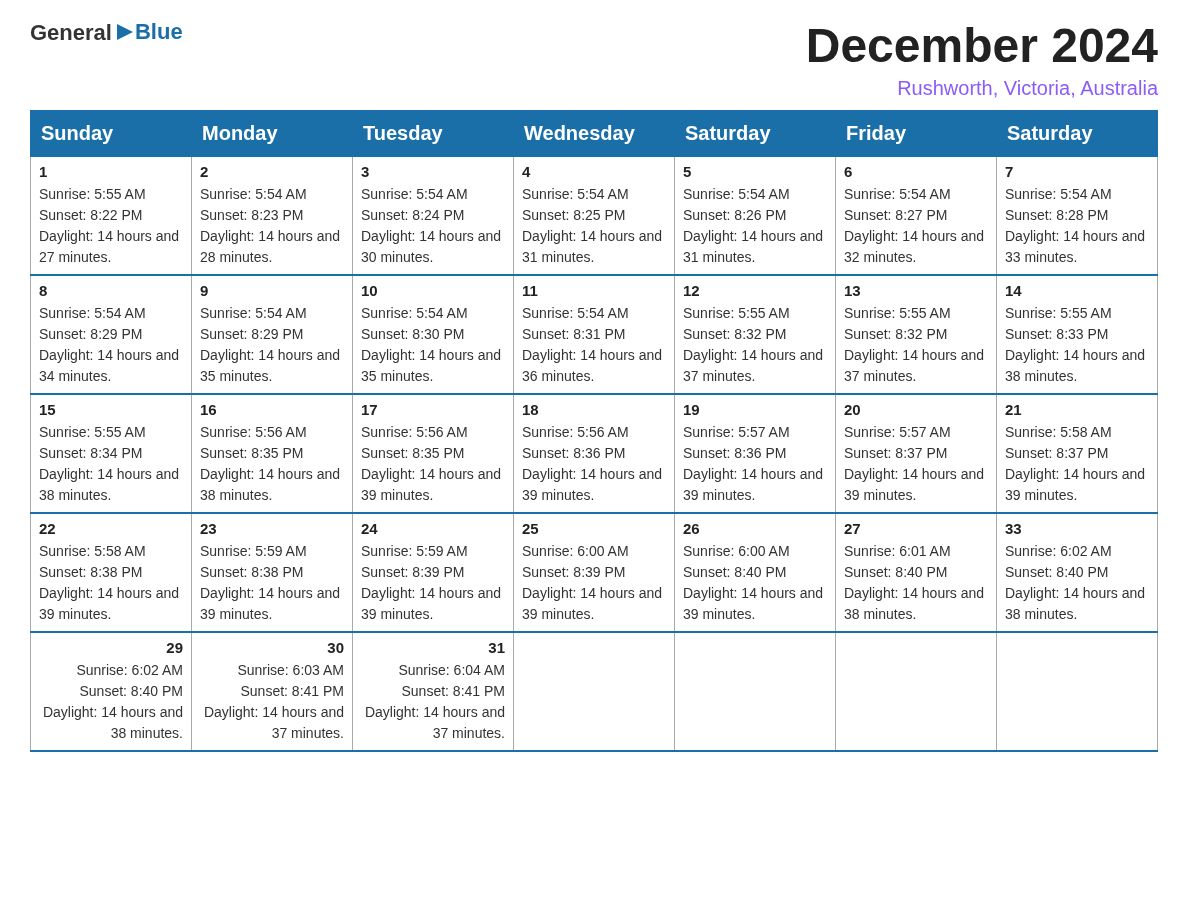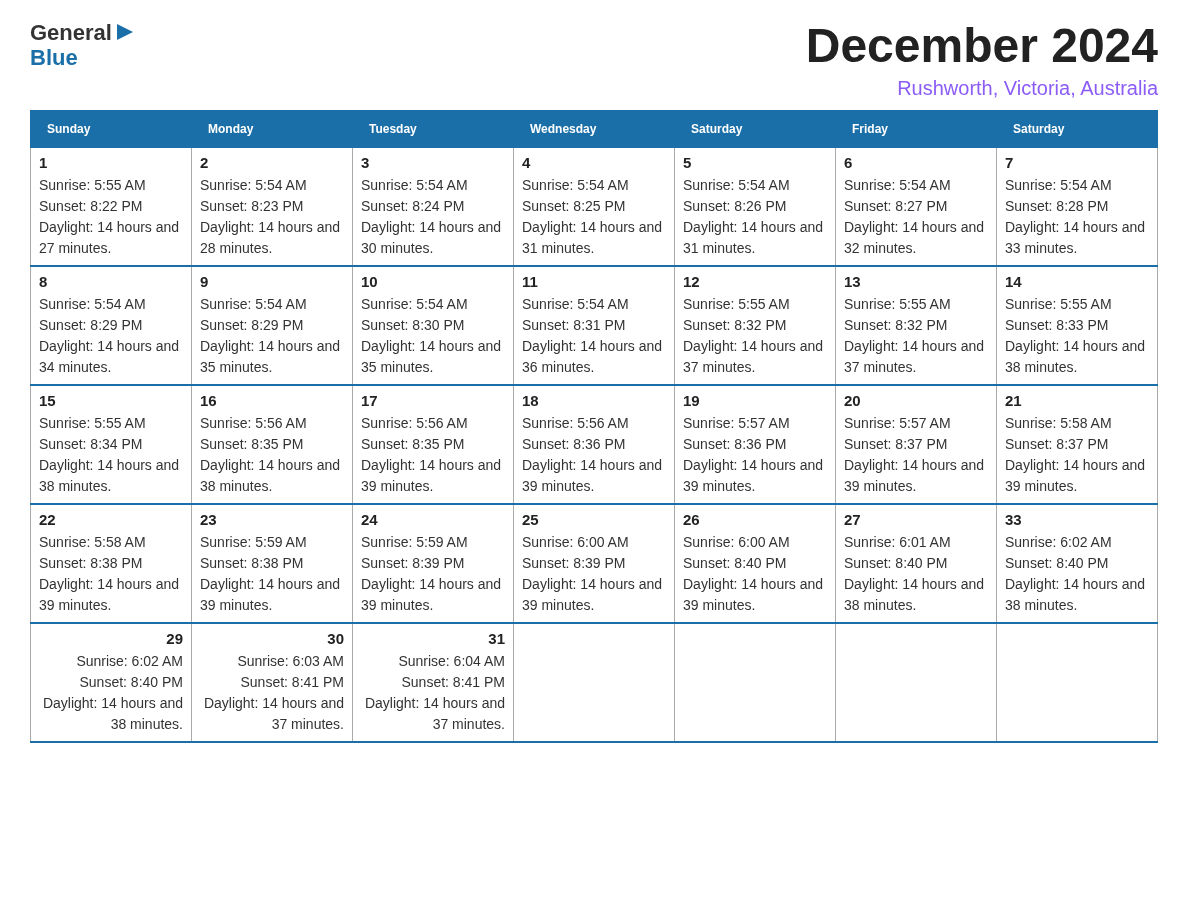--- a/index.html
+++ b/index.html
@@ -41,23 +41,23 @@
       margin-top: 4px;
     }
     .calendar-table {
       width: 100%;
       border-collapse: collapse;
       margin-top: 10px;
     }
     .calendar-table th {
       background-color: #1a6fa8;
       color: #ffffff;
-      font-size: 12px;
-      font-weight: bold;
-      padding: 10px 16px;
+      font-size: 20px;
+      font-weight: bold;
+      padding: 10px 10px;
       text-align: left;
       border: 1px solid #1a6fa8;
     }
     .calendar-table td {
       border: 1px solid #aaa;
       vertical-align: top;
       padding: 6px 8px;
       width: 14.28%;
       min-height: 100px;
     }
@@ -86,21 +86,21 @@
     }
     .row-border-top td {
       border-top: 2px solid #1a6fa8;
     }
   </style>
 </head>
 <body>
 
 <div class="header-top">
   <div class="logo-area">
-    <div style="display:flex; flex-direction:column; line-height:1.1;">
+    <div style="display:flex; line-height:1.1;">
       <div style="display:flex; align-items:center;">
         <span class="logo-text">General</span>
         <div style="display:inline-block; margin-left:3px; margin-top:2px;">
           <svg width="20" height="20" viewBox="0 0 20 20">
             <polygon points="2,2 18,10 2,18" fill="#1a6fa8"></polygon>
           </svg>
         </div>
       </div>
       <span class="logo-text blue" style="color:#1a6fa8; font-size:22px; font-weight:bold;">Blue</span>
     </div>

